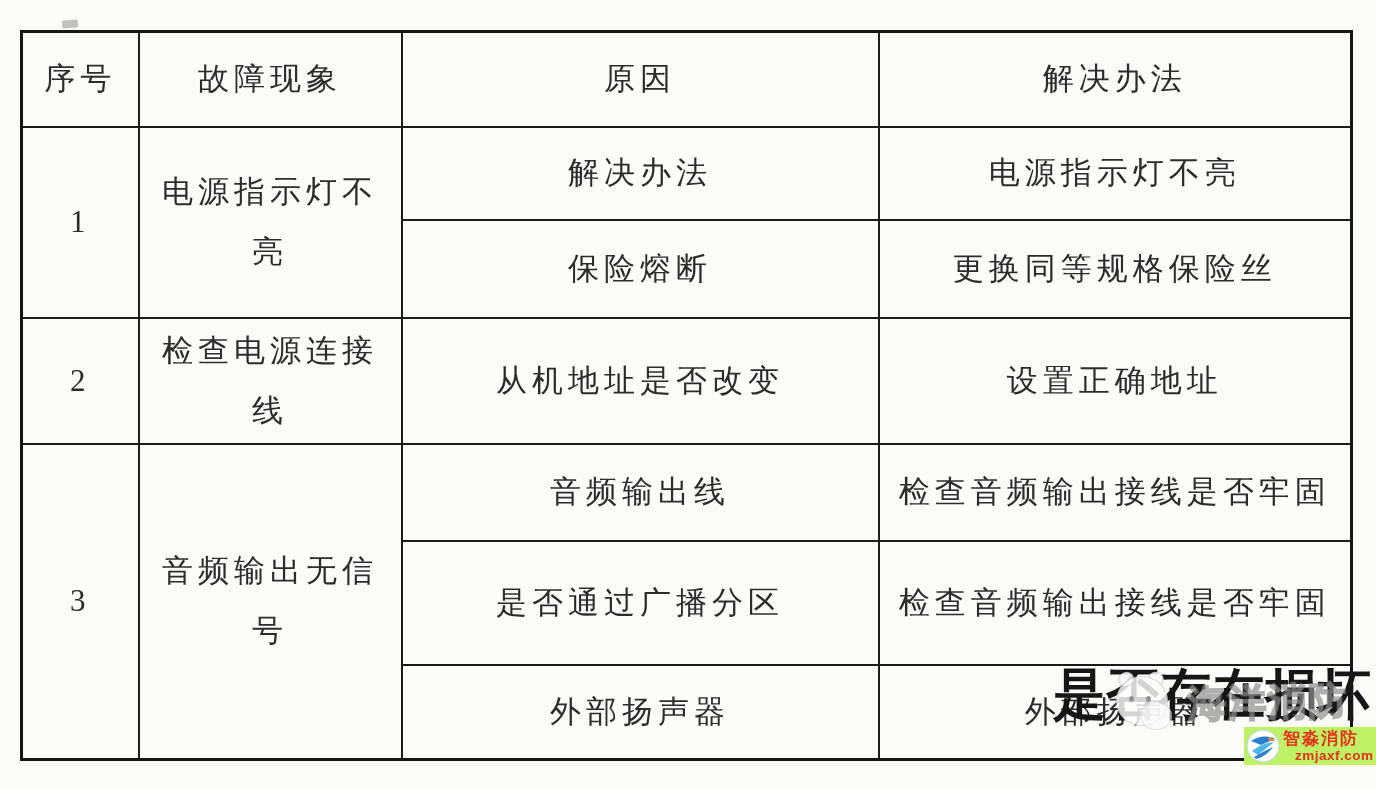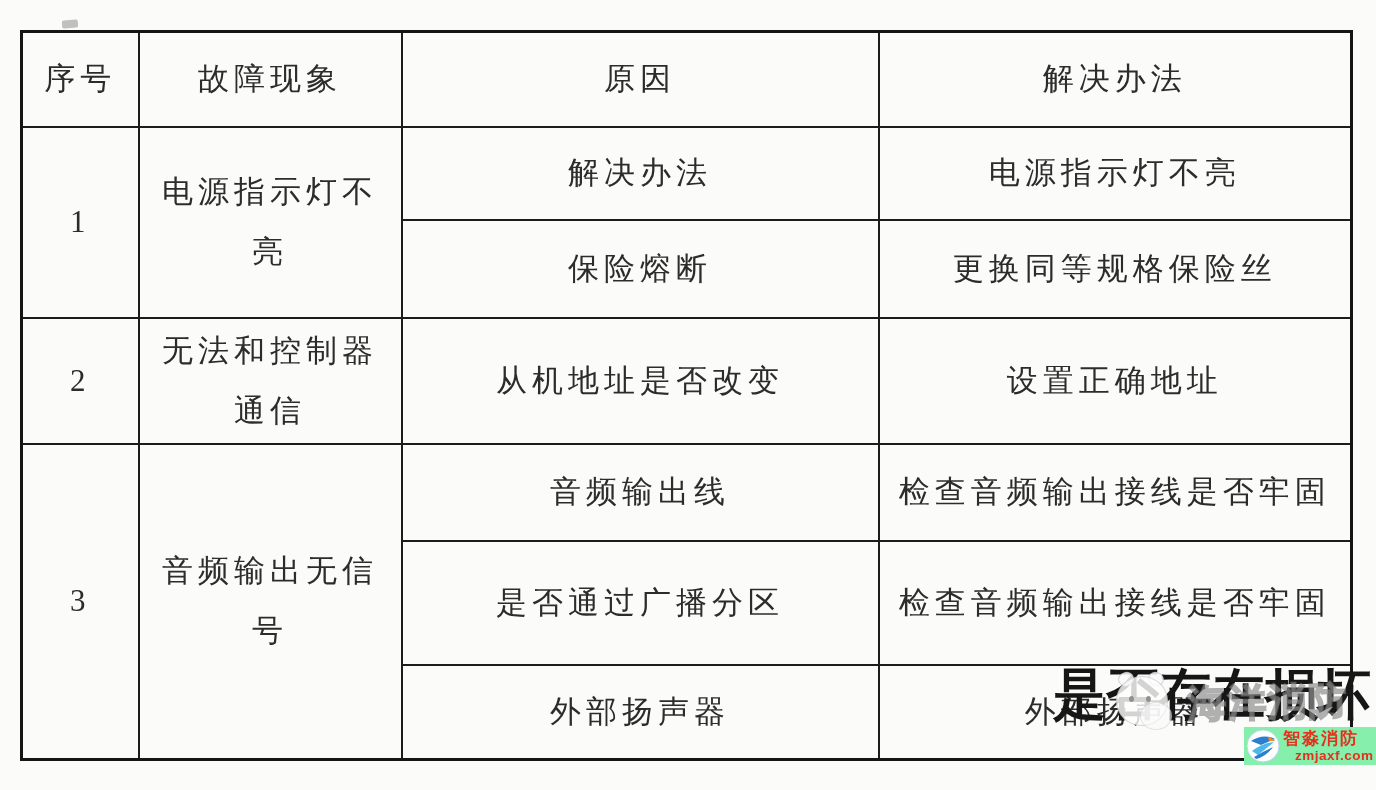--- a/index.html
+++ b/index.html
@@ -134,21 +134,21 @@
     -webkit-text-stroke: 2px rgba(125,125,125,0.6);
     transform: rotate(-1deg);
     font-family: "Liberation Serif", "DejaVu Serif", serif;
   }
   
   .brand {
     position: absolute;
     left: 1244px;
     top: 727px;
     z-index: 4;
-    background: #86efac;
+    background: #bef264;
     display: flex;
     align-items: center;
     gap: 3px;
     padding: 2px 4px 2px 2px;
   }
   .brand-logo { width: 34px; height: 34px; display: block; }
   .brand-texts { display: flex; flex-direction: column; line-height: 1; }
   .brand-name {
     font-size: 17px;
     font-weight: 700;
@@ -192,21 +192,21 @@
         <td>解决办法</td>
         <td>电源指示灯不亮</td>
       </tr>
       <tr class="h-r1b">
         <td>保险熔断</td>
         <td>更换同等规格保险丝</td>
       </tr>
 
       <tr class="h-r2">
         <td>2</td>
-        <td>无法和控制器通信</td>
+        <td>检查电源连接线</td>
         <td>从机地址是否改变</td>
         <td>设置正确地址</td>
       </tr>
 
       <tr class="h-r3a">
         <td rowspan="3">3</td>
         <td rowspan="3">音频输出无信号</td>
         <td>音频输出线</td>
         <td>检查音频输出接线是否牢固</td>
       </tr>

